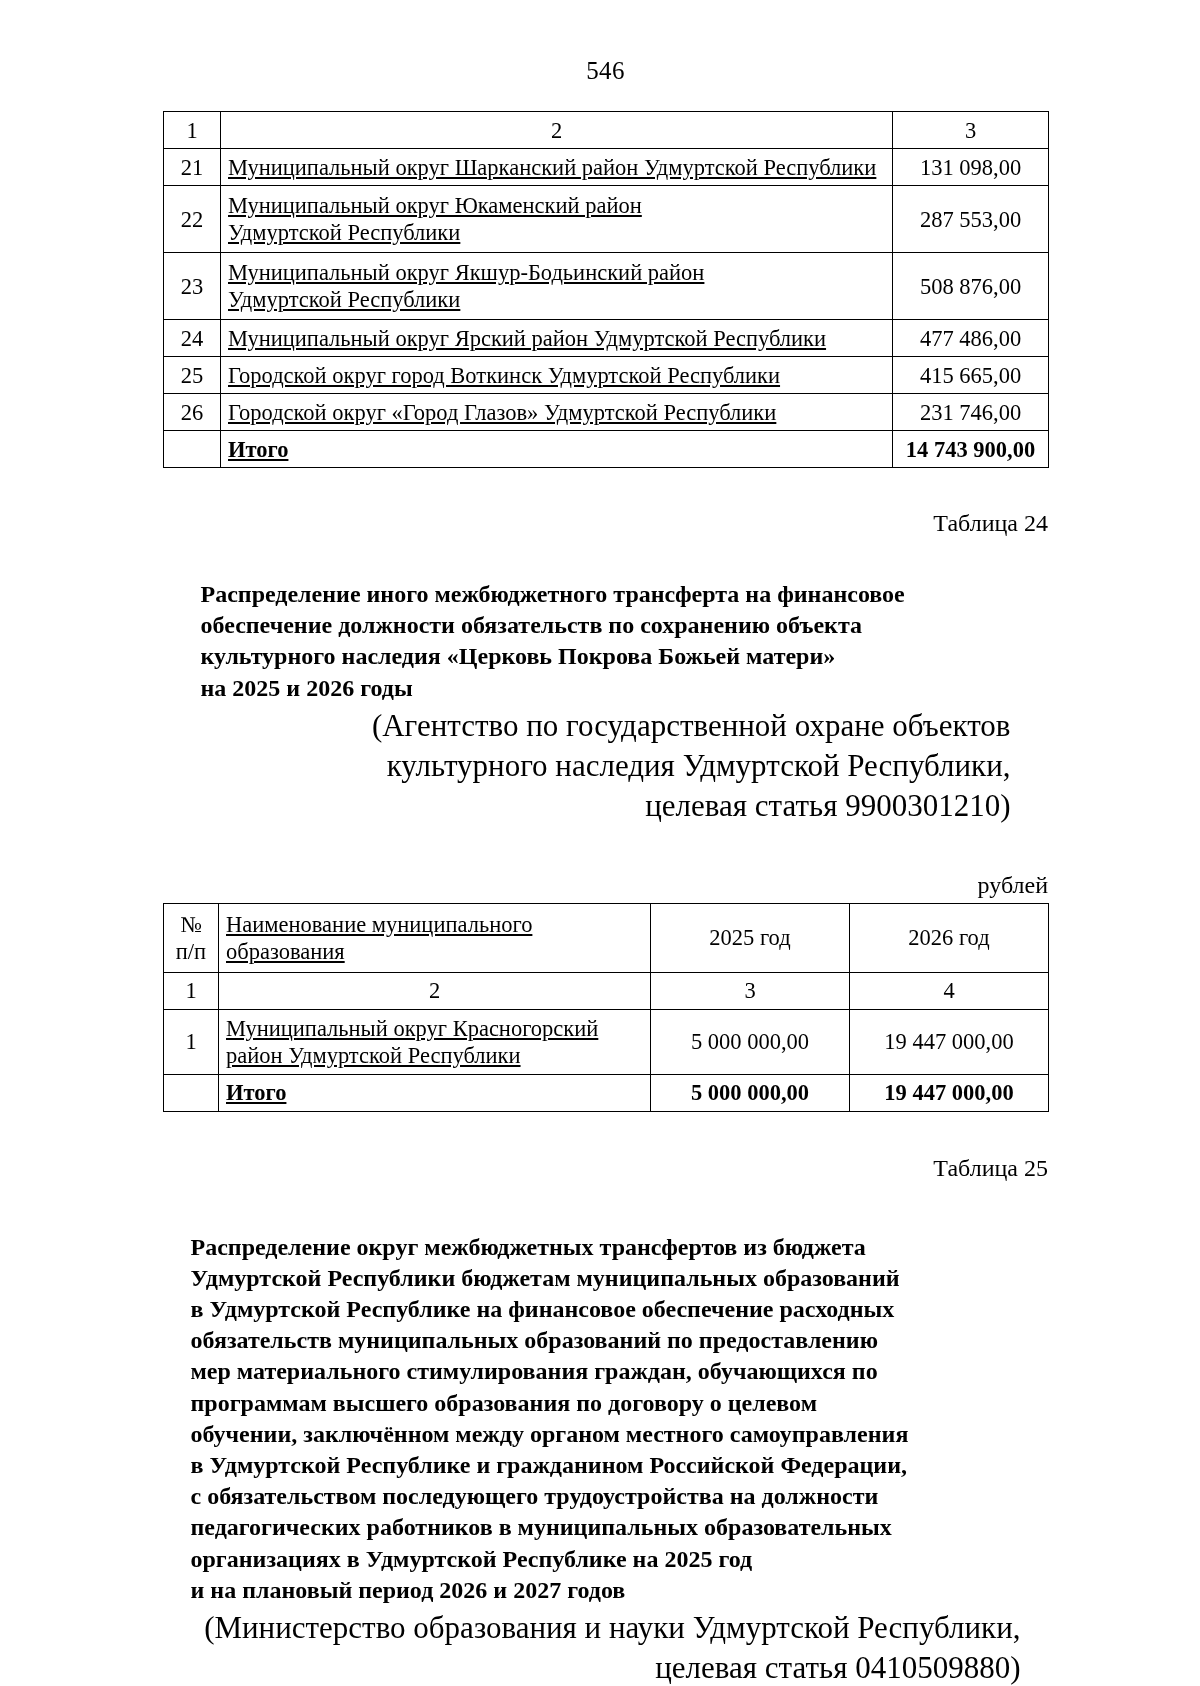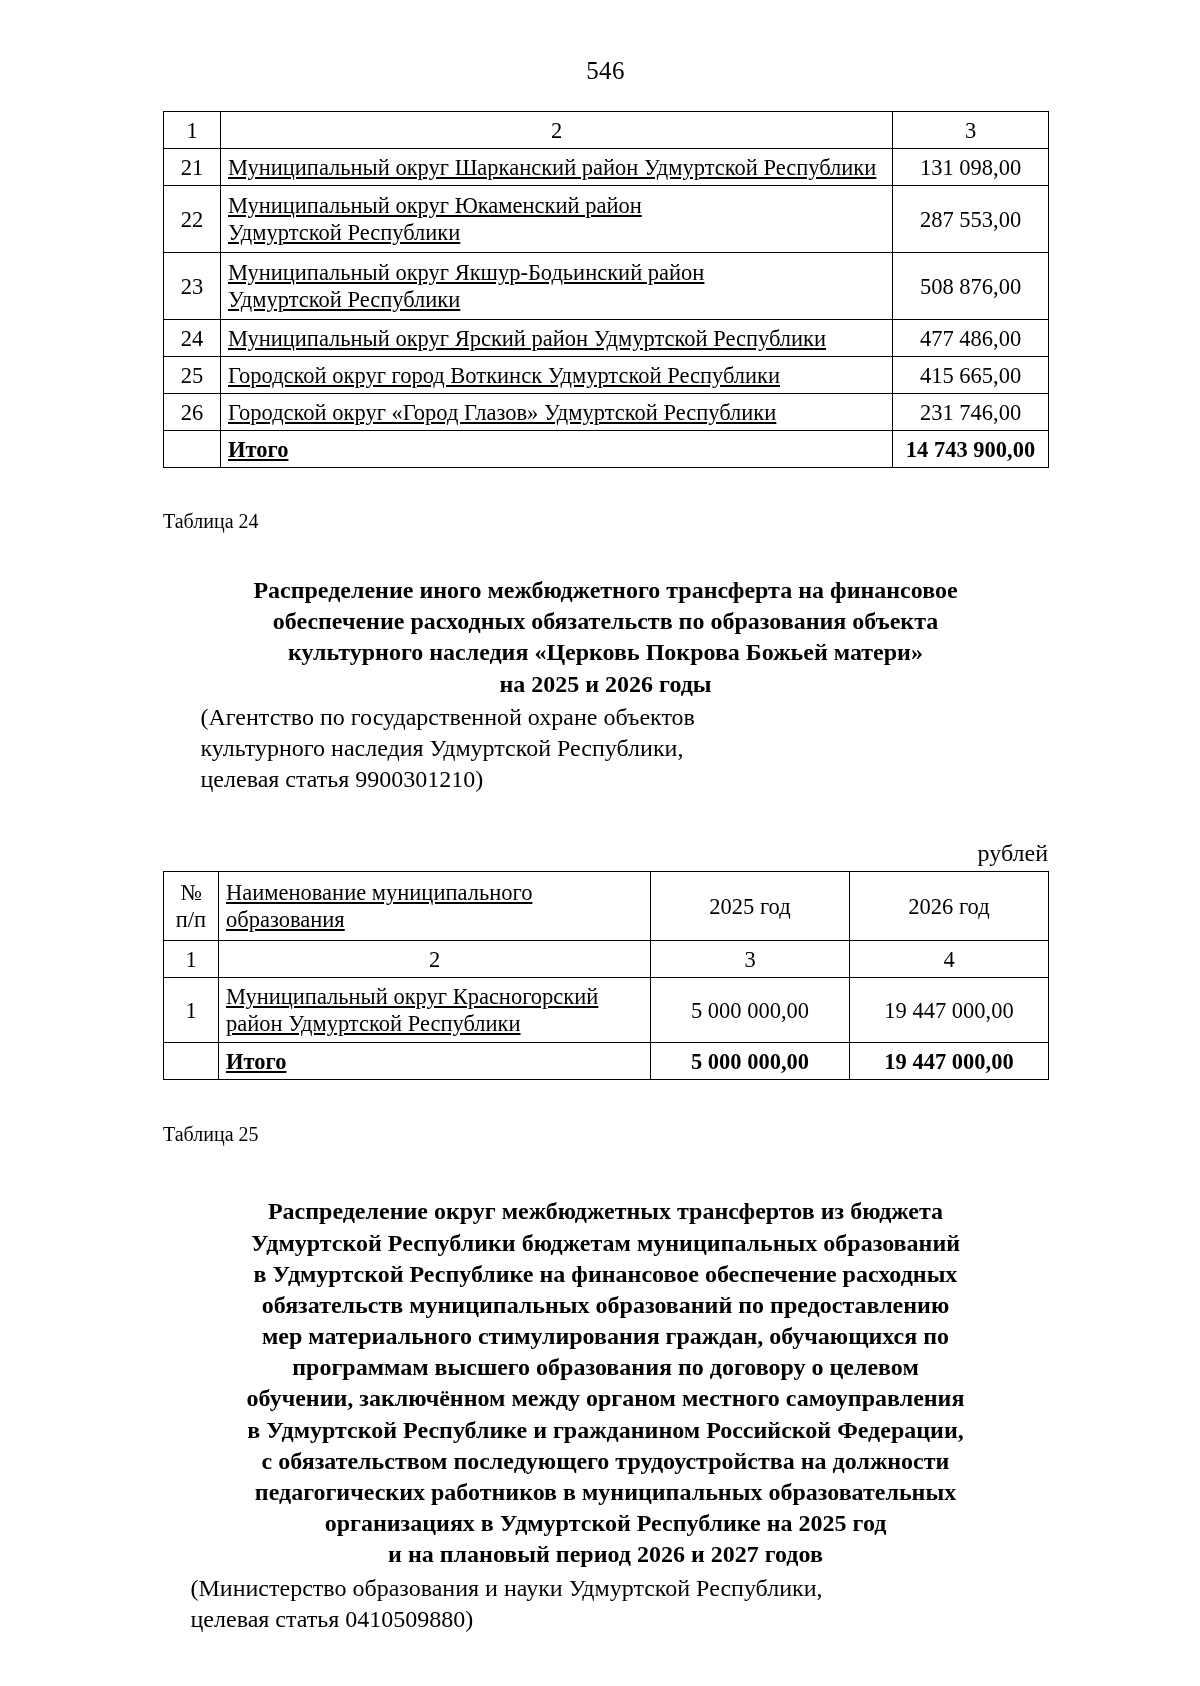--- a/index.html
+++ b/index.html
@@ -59,37 +59,37 @@
   
   #table-continuation { margin-top: 28px; }
   #table-continuation .col-num   { width: 57px; }
   #table-continuation .col-name  { width: 672px; }
   #table-continuation .col-val   { width: 156px; }
   #table-continuation td { height: 30px; }
   #table-continuation tr.tall td { height: 60px; }
 
   
   .table-label {
+    text-align: right;
+    font-size: 24px;
+    line-height: 1;
+  }
+
+  
+  .heading-bold {
     text-align: left;
-    font-size: 20px;
-    line-height: 1;
-  }
-
-  
-  .heading-bold {
-    text-align: center;
     font-weight: bold;
     font-size: 24px;
     line-height: 1.30;
     margin: 0 auto;
   }
   .heading-plain {
-    text-align: left;
+    text-align: right;
     font-weight: normal;
-    font-size: 24px;
+    font-size: 31px;
     line-height: 1.30;
     margin: 12px auto;
   }
   .heading-bold .ln, .heading-plain .ln { display: block; }
 
   
   .units {
     text-align: right;
     font-size: 24px;
     line-height: 1;
@@ -171,21 +171,21 @@
           <td class="t-left t-bold">Итого</td>
           <td class="t-center t-bold nowrapnum">14 743 900,00</td>
         </tr>
       </tbody>
     </table>
 
     <div class="table-label" style="margin-top:43px;">Таблица 24</div>
 
     <div class="heading-bold" style="margin-top:44px; width:810px;">
       <span class="ln">Распределение иного межбюджетного трансферта на финансовое</span>
-      <span class="ln">обеспечение расходных обязательств по образования объекта</span>
+      <span class="ln">обеспечение должности обязательств по сохранению объекта</span>
       <span class="ln">культурного наследия «Церковь Покрова Божьей матери»</span>
       <span class="ln">на 2025 и 2026 годы</span>
     </div>
     <div class="heading-plain" style="margin-top:2px; width:810px;">
       <span class="ln">(Агентство по государственной охране объектов</span>
       <span class="ln">культурного наследия Удмуртской Республики,</span>
       <span class="ln">целевая статья 9900301210)</span>
     </div>
 
     <div class="units" style="margin-top:46px;">рублей</div>

